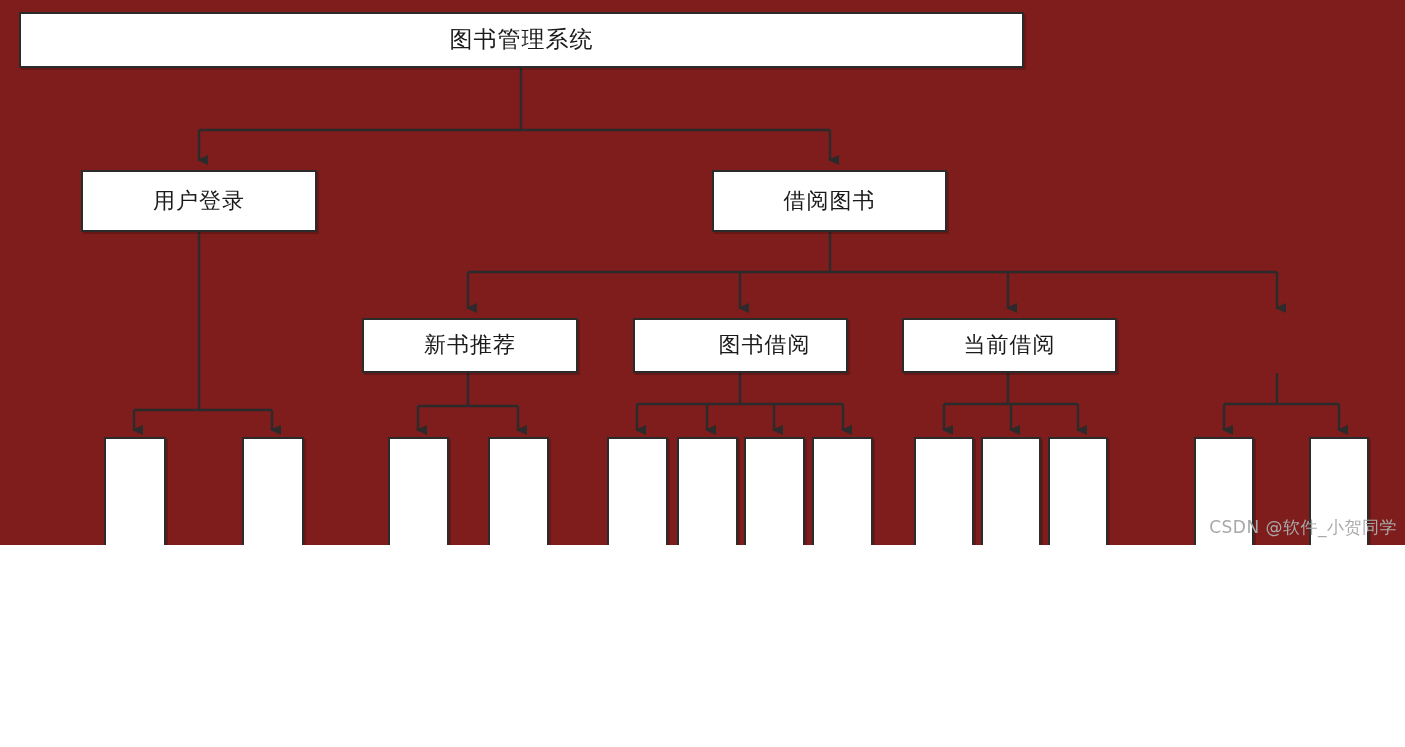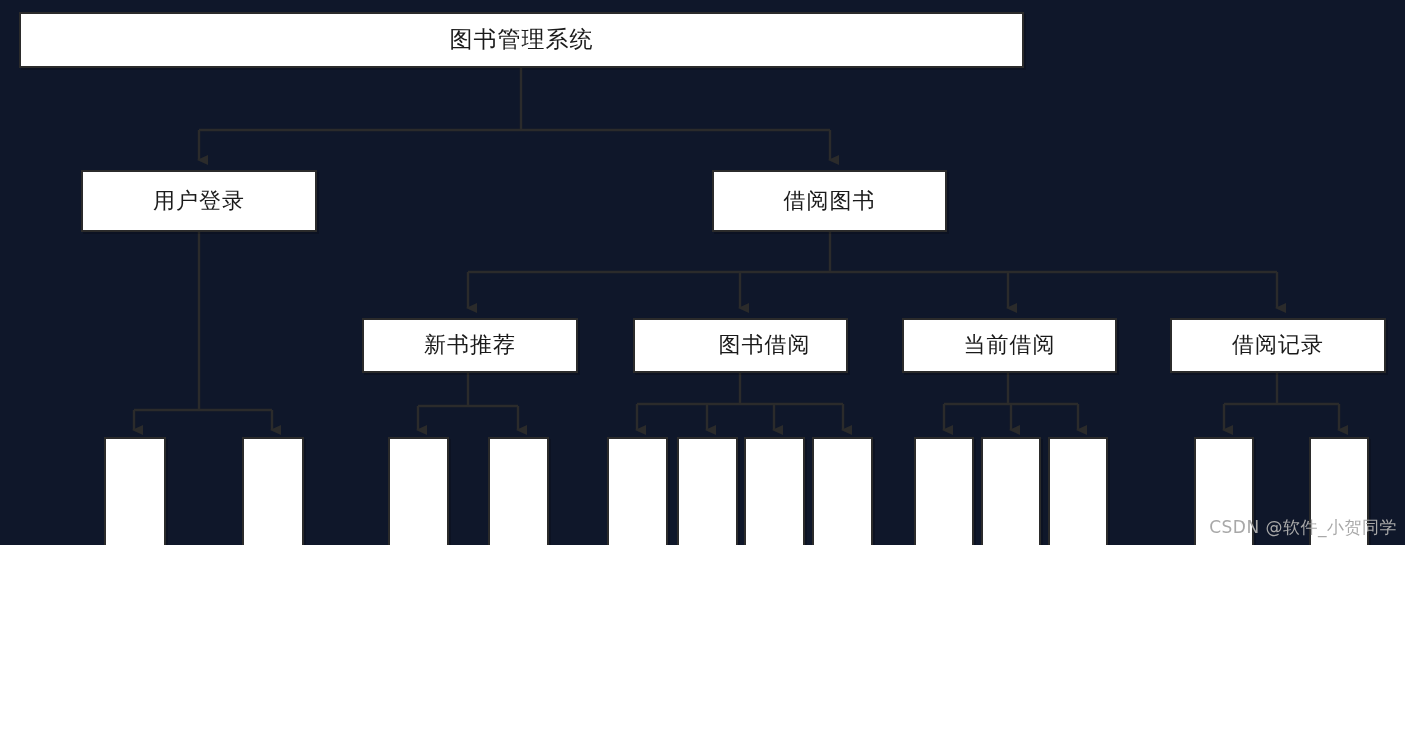--- a/index.html
+++ b/index.html
@@ -7,21 +7,21 @@
     padding: 0;
     background: #ffffff;
   }
   body {
     font-family: "DejaVu Sans", "Liberation Sans", sans-serif;
   }
   #canvas {
     position: relative;
     width: 1405px;
     height: 545px;
-    background: #0f172a;
+    background: #7f1d1d;
     overflow: hidden;
   }
   .node {
     position: absolute;
     box-sizing: border-box;
     background: #ffffff;
     border: 2px solid #2b2b2b;
     display: flex;
     align-items: center;
     justify-content: center;
@@ -138,23 +138,20 @@
 
   <div class="node horiz" style="left:362px; top:318px; width:216px; height:55px;">
     <span>新书推荐</span>
   </div>
   <div class="node horiz" style="left:633px; top:318px; width:215px; height:55px;padding-left:48px;">
     <span>图书借阅</span>
   </div>
   <div class="node horiz" style="left:902px; top:318px; width:215px; height:55px;">
     <span>当前借阅</span>
   </div>
-  <div class="node horiz" style="left:1170px; top:318px; width:216px; height:55px;">
-    <span>借阅记录</span>
-  </div>
 
   <div class="node leaf" style="left:104px; top:437px; width:62px; height:296px;">
     <span class="leaf-text">用户登录</span>
   </div>
   <div class="node leaf" style="left:242px; top:437px; width:62px; height:296px;">
     <span class="leaf-text">注销登录</span>
   </div>
 
   <div class="node leaf" style="left:388px; top:437px; width:61px; height:296px;">
     <span class="leaf-text">查询图书</span>

